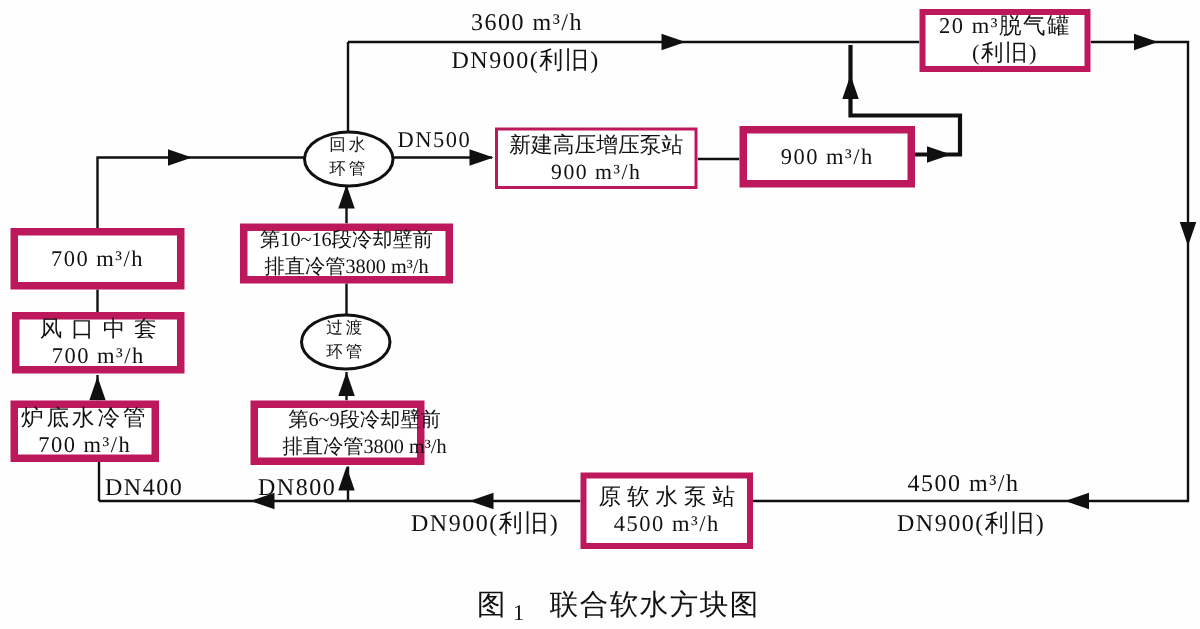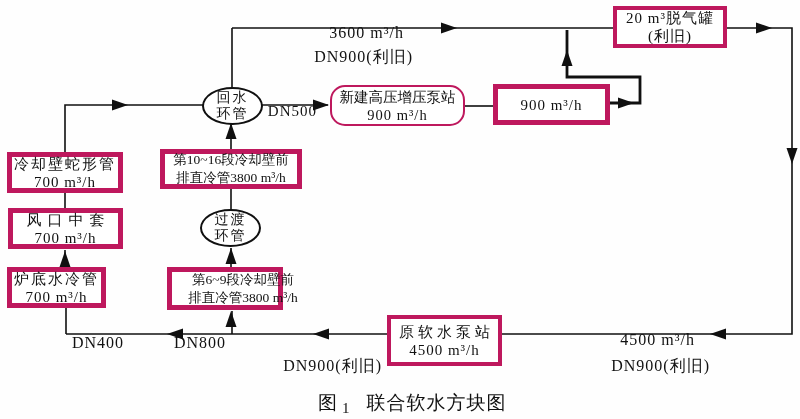--- a/index.html
+++ b/index.html
@@ -18,26 +18,26 @@
   .node .l1{letter-spacing:2px;}
   .node .l2{letter-spacing:1px;}
   .node.thin{border-width:2px;}
   .node.thick{border-width:4px;}
   .node.dense{font-size:13.5px;line-height:18px;}
   .node.dense .l1,.node.dense .l2{letter-spacing:0;}
   .node.spread .l1{letter-spacing:6px;text-indent:6px;}
   .ring{
     position:absolute;z-index:2;background:#fff;border:2px solid #101010;
     border-radius:50%;display:flex;flex-direction:column;align-items:center;
-    justify-content:center;text-align:center;font-size:14px;line-height:16px;
-    box-sizing:border-box;letter-spacing:2px;white-space:nowrap;
+    justify-content:center;text-align:center;font-size:11px;line-height:16px;
+    box-sizing:border-box;letter-spacing:2px;white-space:nowrap;font-family:Liberation Mono, monospace;
   }
   .pipe-label{
     position:absolute;z-index:2;font-size:16px;letter-spacing:1px;
-    white-space:nowrap;text-align:right;margin-top:17px;
+    white-space:nowrap;text-align:left;
   }
   .caption{
     position:absolute;z-index:2;left:318px;top:390px;width:210px;
     font-size:19px;font-weight:normal;white-space:nowrap;letter-spacing:1px;
   }
   .caption .fig-num{
     display:inline-block;position:relative;top:4px;font-size:15px;
     margin:0 16px 0 4px;
   }
 </style>
@@ -96,42 +96,41 @@
   <div class="ring" style="left:202px;top:87px;width:61px;height:38px;">
     <span>回水</span>
     <span>环管</span>
   </div>
   <div class="ring" style="left:200px;top:209px;width:61px;height:38px;">
     <span>过渡</span>
     <span>环管</span>
   </div>
 
   <div class="node" style="left:7px;top:152px;width:116px;height:41px;">
-    <span class="l1">冷却壁蛇形管</span>
     <span class="l2">700 m³/h</span>
   </div>
   <div class="node spread" style="left:8px;top:208px;width:115px;height:41px;">
     <span class="l1">风口中套</span>
     <span class="l2">700 m³/h</span>
   </div>
   <div class="node" style="left:7px;top:267px;width:99px;height:41px;">
     <span class="l1">炉底水冷管</span>
     <span class="l2">700 m³/h</span>
   </div>
 
   <div class="node dense" style="left:160px;top:149px;width:142px;height:40px;">
     <span class="l1">第10~16段冷却壁前</span>
     <span class="l2">排直冷管3800 m³/h</span>
   </div>
   <div class="node dense" style="left:167px;top:267px;width:116px;height:43px;padding-left:36px;">
     <span class="l1">第6~9段冷却壁前</span>
     <span class="l2">排直冷管3800 m³/h</span>
   </div>
 
-  <div class="node thin" style="left:330px;top:85px;width:135px;height:41px;font-size:14.5px;border-radius:15px;">
+  <div class="node thin" style="left:330px;top:85px;width:135px;height:41px;font-size:14.5px;">
     <span style="letter-spacing:0;">新建高压增压泵站</span>
     <span class="l2">900 m³/h</span>
   </div>
   <div class="node spread" style="left:493px;top:84px;width:117px;height:41px;">
     <span class="l2">900 m³/h</span>
   </div>
 
   <div class="node thick" style="left:613px;top:6px;width:114px;height:42px;">
     <span style="letter-spacing:1px;">20 m³脱气罐</span>
     <span class="l2">(利旧)</span>

